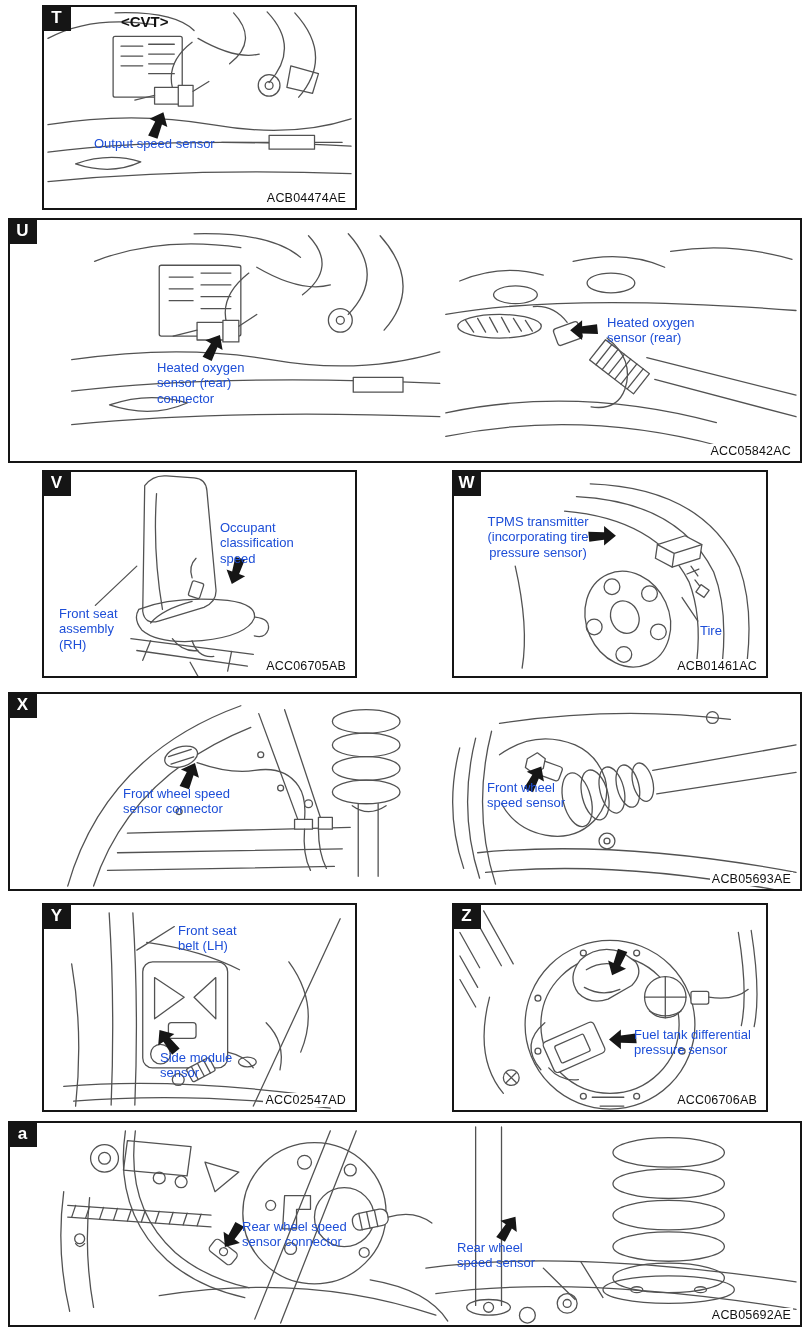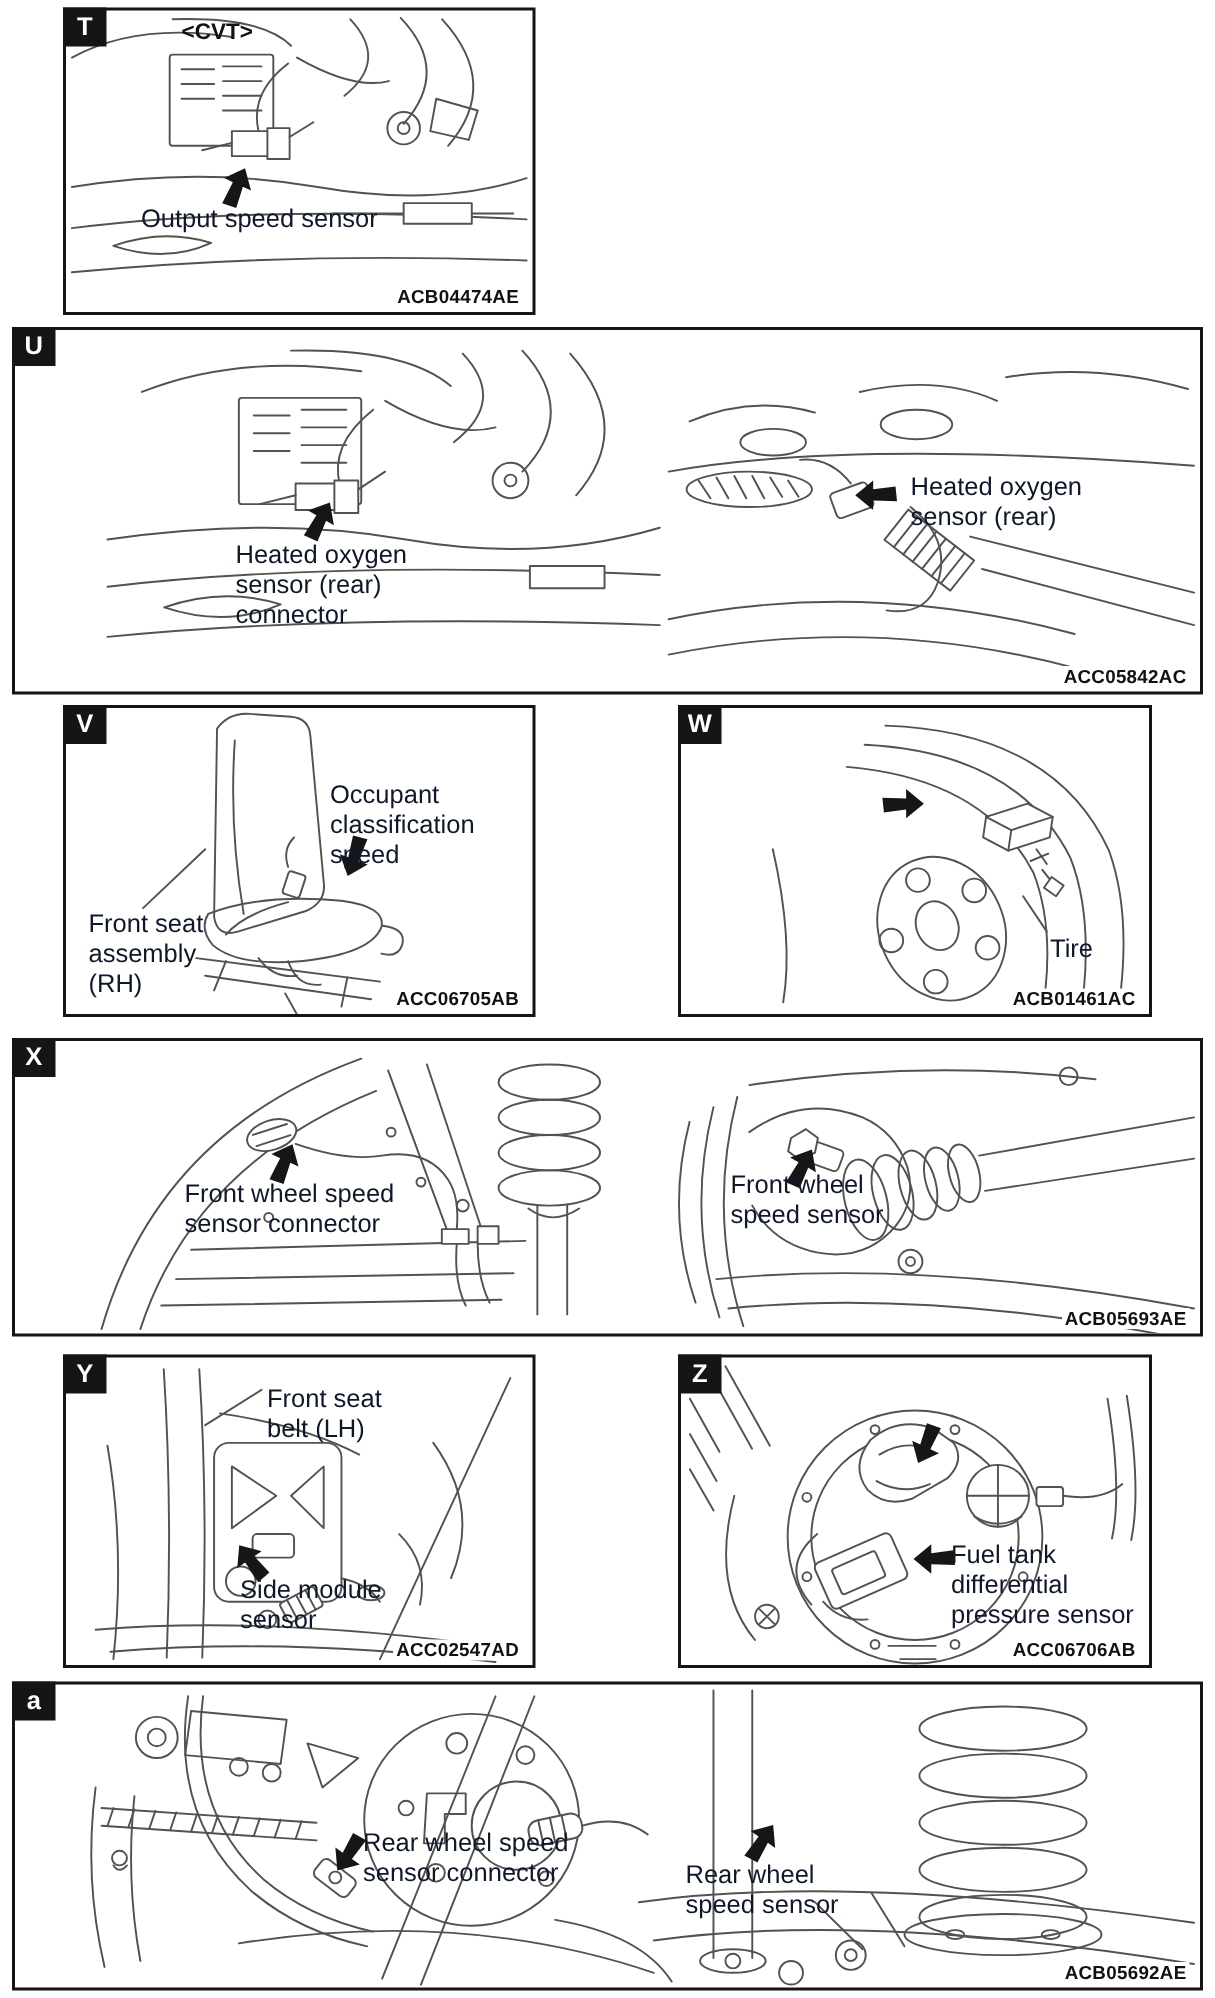--- a/index.html
+++ b/index.html
@@ -10,25 +10,25 @@
   }
   .page { position:absolute; inset:0; background:#fff; }
   .panel { position:absolute; border:2px solid #151515; background:#fff; }
   .plabel {
     position:absolute; top:-2px; left:-2px; width:29px; height:26px;
     background:#151515; color:#fff; font-weight:bold; font-size:17px;
     display:flex; align-items:center; justify-content:center; z-index:5;
   }
   .note { position:absolute; top:6px; left:35px; font-weight:bold; font-size:15px; z-index:5;margin-left:42px; }
   .callout {
-    position:absolute; font-size:17px; line-height:1.18; white-space:pre-line;
-    color:#0f172a; z-index:4;
+    position:absolute; font-size:13px; line-height:1.18; white-space:pre-line;
+    color:#1d4ed8; z-index:4;
   }
   .code {
-    position:absolute; right:7px; bottom:3px; font-weight:bold; font-size:12.5px;
+    position:absolute; right:7px; bottom:3px; font-weight:normal; font-size:12.5px;
     letter-spacing:.2px; background:#fff; padding:0 2px; z-index:4;margin-top:28px;
   }
   svg.art { position:absolute; inset:0; width:100%; height:100%; z-index:1; }
   .ln  { stroke:#525252; fill:none; stroke-width:1.3; stroke-linecap:round; stroke-linejoin:round; }
   .lnf { stroke:#525252; fill:#ffffff; stroke-width:1.3; stroke-linecap:round; stroke-linejoin:round; }
   .arrow { fill:#161616; stroke:none; }
 </style>
 </head>
 <body>
 
@@ -152,20 +152,23 @@
       <circle class="ln" cx="207" cy="163" r="8"></circle>
         <circle class="ln" cx="172" cy="186" r="8"></circle>
       <circle class="ln" cx="142" cy="158" r="8"></circle>
       <path class="lnf" d="M206 74 l28 -9 17 9 -2 14 -28 9 -17 -9 z"></path>
       <path class="ln" d="M206 74 l17 9 28 -9 M223 83 l-2 14"></path>
       <path class="ln" d="M240 96 l7 10 M236 104 l12 -5 M244 110 l7 9"></path>
       <rect class="lnf" x="247" y="117" width="10" height="9" transform="rotate(35 252 121)"></rect>
       <path class="ln" d="M231 128 L247 152"></path>
       <use href="#cArrow" class="arrow" transform="translate(139 51) rotate(90 11 14)"></use>
     </svg>
+    <div class="callout" style="left:26px;top:42px;width:116px;text-align:center">TPMS transmitter
+(incorporating tire
+pressure sensor)</div>
     <div class="callout" style="left:246px;top:151px">Tire</div>
     <div class="code">ACB01461AC</div>
   </section>
 
   <section class="panel" style="left:8px;top:692px;width:794px;height:199px">
     <div class="plabel">X</div>
     <svg class="art" viewBox="0 0 794 199" preserveAspectRatio="none">
       <path class="ln" d="M58 196 Q96 62 232 12"></path>
       <path class="ln" d="M84 196 Q120 84 242 34"></path>
       <ellipse class="ln" cx="358" cy="28" rx="34" ry="12"></ellipse>

